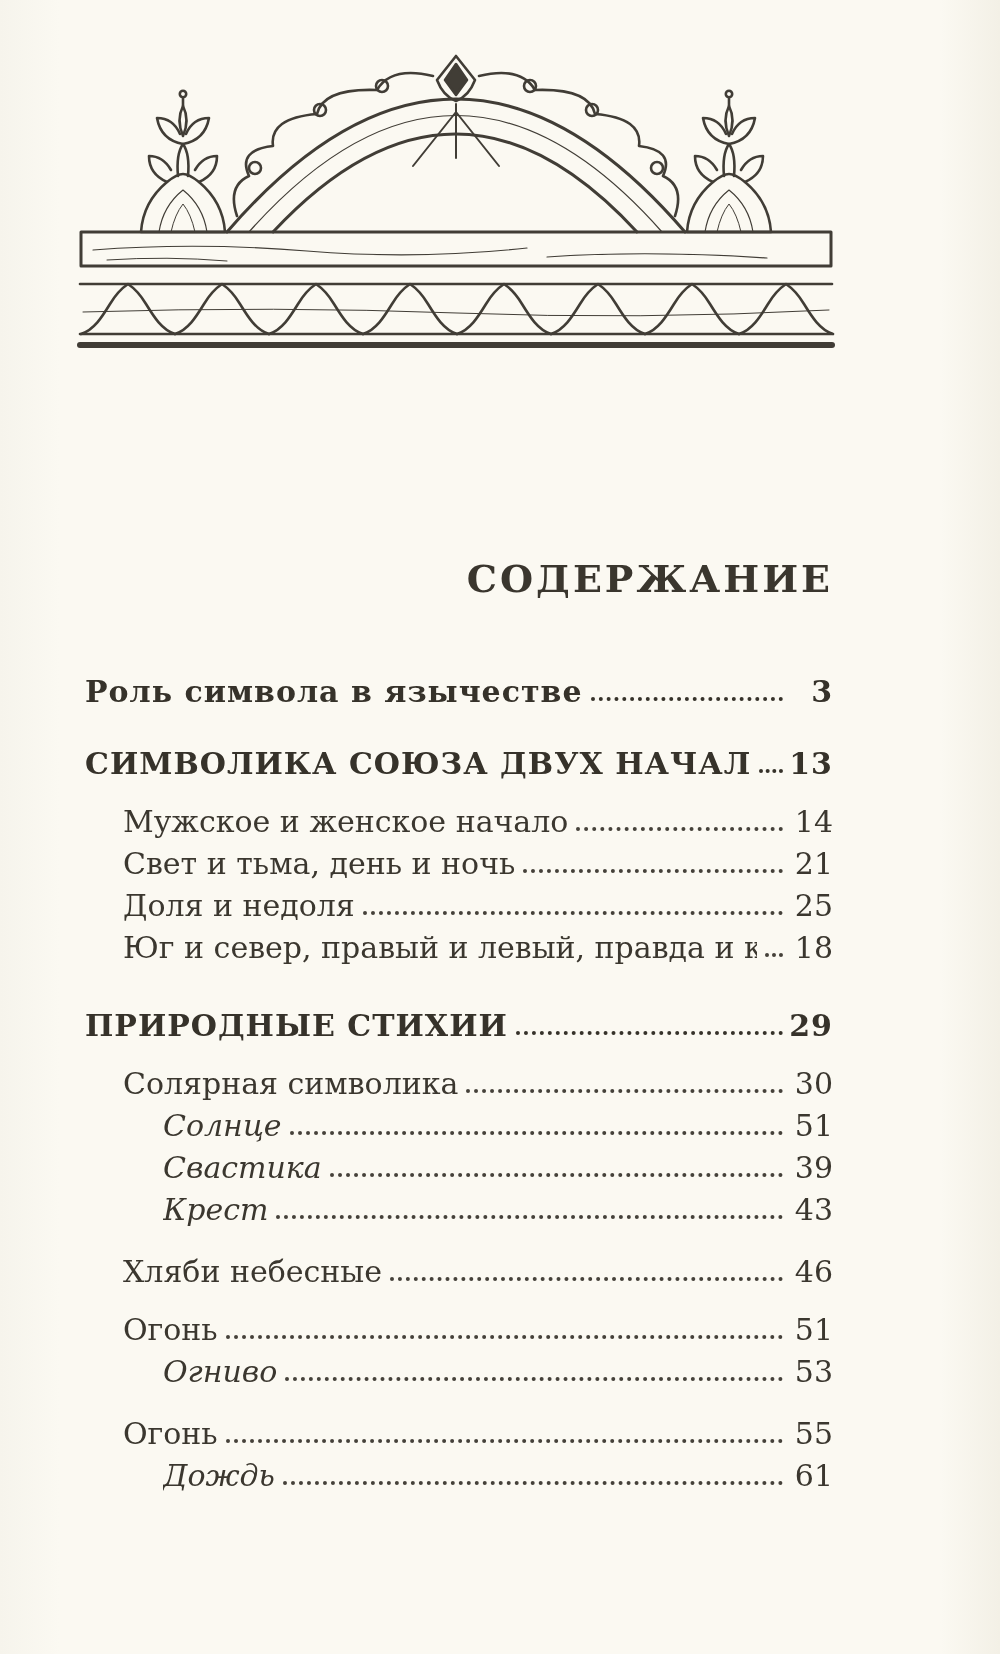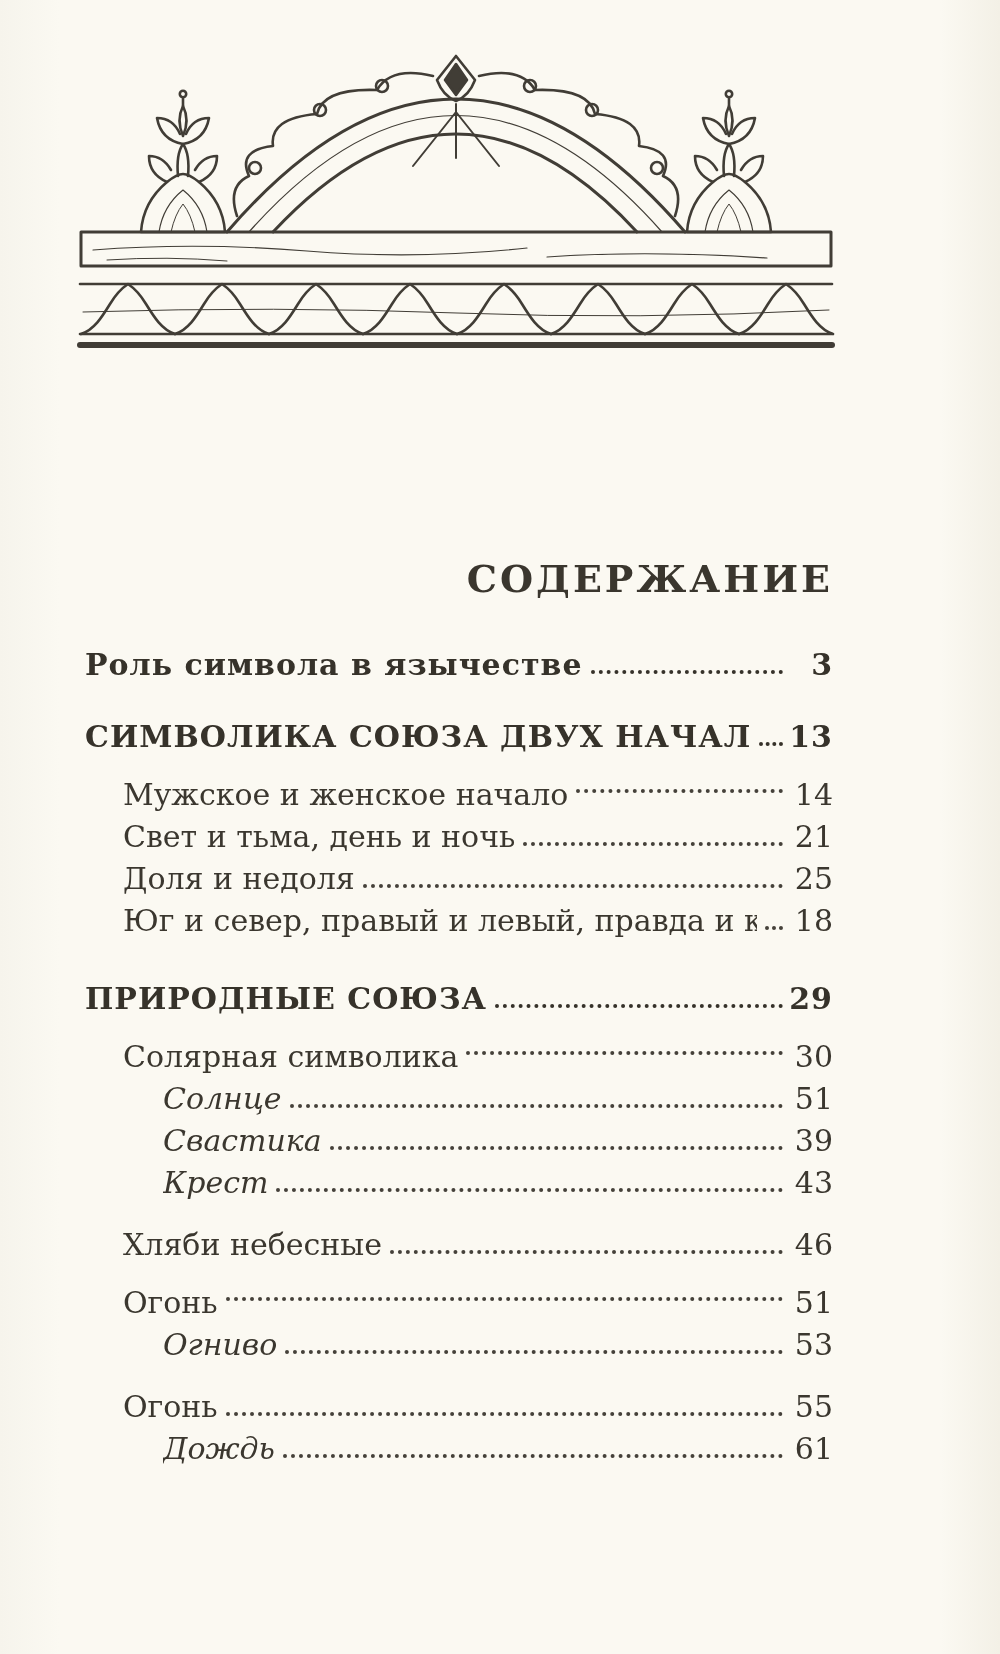--- a/index.html
+++ b/index.html
@@ -16,29 +16,29 @@
   .ornament{
     position:absolute;left:76px;top:54px;width:760px;height:300px;
   }
   .page-title{
     position:absolute;top:556px;left:85px;width:748px;
     text-align:right;
     font-size:38px;font-weight:bold;letter-spacing:3px;
     color:#3a362e;
   }
   .toc{
-    position:absolute;top:641px;left:85px;width:748px;
+    position:absolute;top:668px;left:85px;width:748px;
   }
   .toc-row{
     display:flex;align-items:flex-end;
     font-size:30px;line-height:36px;
     margin-top:6px;
   }
   .toc-row.gap-sm{margin-top:26px;}
-  .toc-row.gap-md{margin-top:22px;align-items:center;}
+  .toc-row.gap-md{margin-top:22px;}
   .toc-row.gap-lg{margin-top:36px;}
   .toc-row.gap-xl{margin-top:42px;}
   .toc-row.lvl1{padding-left:38px;}
   .toc-row.lvl2{padding-left:78px;}
   .toc-row.ornate .toc-label,
   .toc-row.ornate .toc-page{
     font-weight:bold;letter-spacing:1px;color:#36322a;
   }
   .toc-row.italic .toc-label{font-style:italic;}
   .toc-label{white-space:nowrap;flex-shrink:1;overflow:hidden;}
@@ -154,21 +154,21 @@
         <span class="toc-label">Доля и недоля</span>
         <span class="leader"></span>
         <span class="toc-page">25</span>
       </div>
       <div class="toc-row lvl1">
         <span class="toc-label">Юг и север, правый и левый, правда и кривда</span>
         <span class="leader"></span>
         <span class="toc-page">18</span>
       </div>
       <div class="toc-row lvl0 ornate gap-xl">
-        <span class="toc-label">ПРИРОДНЫЕ СОЮЗА</span>
+        <span class="toc-label">ПРИРОДНЫЕ СТИХИИ</span>
         <span class="leader"></span>
         <span class="toc-page">29</span>
       </div>
       <div class="toc-row lvl1 gap-md">
         <span class="toc-label">Солярная символика</span>
         <span class="leader"></span>
         <span class="toc-page">30</span>
       </div>
       <div class="toc-row lvl2 italic">
         <span class="toc-label">Солнце</span>

